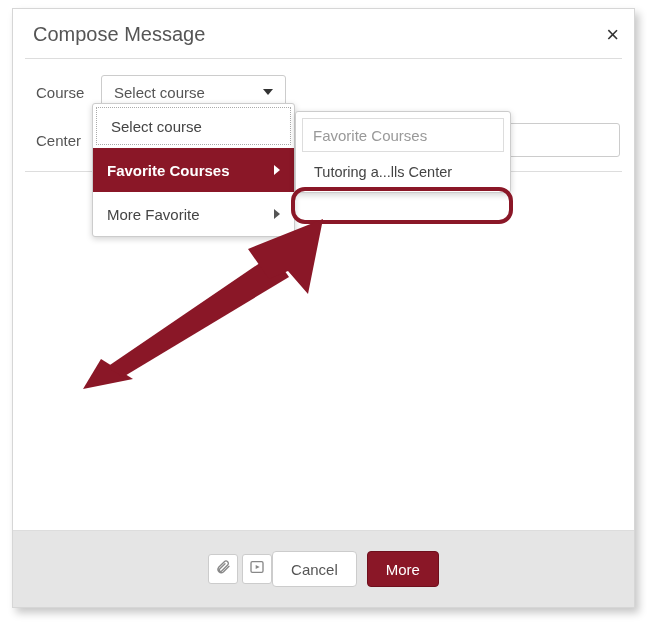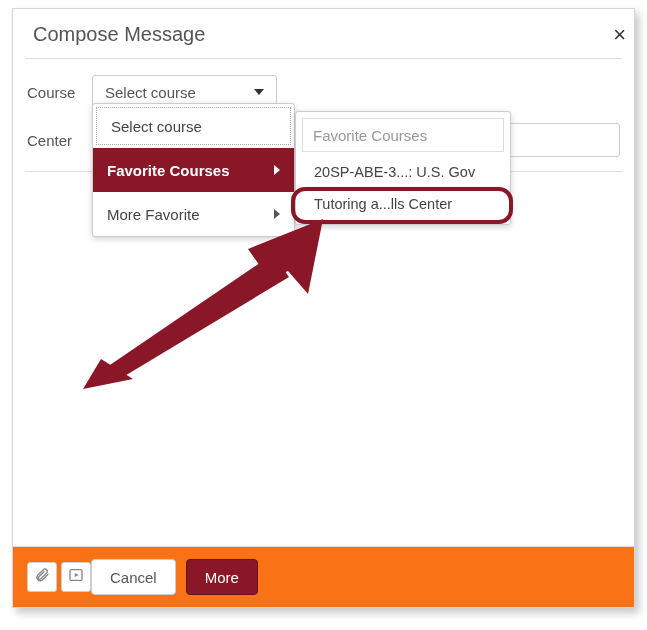--- a/index.html
+++ b/index.html
@@ -19,21 +19,21 @@
     border: 1px solid #d6d6d6;
     box-shadow: 4px 5px 8px rgba(0,0,0,0.22);
     background: #fff;
     display: flex;
     flex-direction: column;
   }
   .header {
     display: flex;
     align-items: center;
     justify-content: space-between;
-    padding: 14px 8px 12px 20px;
+    padding: 14px 15px 12px 20px;
   }
   .title {
     font-size: 20px;
     color: #555;
     font-weight: 400;
   }
   .close {
     font-size: 22px;
     color: #333;
     line-height: 1;
@@ -41,20 +41,21 @@
   }
   .divider { border-top: 1px solid #ddd; margin: 0 12px; }
   .divider2 { border-top: 1px solid #ddd; margin: 0 12px; }
 
   .form-area { padding: 16px 14px 0 14px; position: relative; }
   .row { display: flex; align-items: center; margin-bottom: 14px; }
   .row-label {
     width: 65px;
     font-size: 15px;
     color: #555;
+    margin-left: 9px;
   }
   .select-course {
     width: 185px;
     height: 34px;
     border: 1px solid #ccc;
     border-radius: 3px;
     display: flex;
     align-items: center;
     justify-content: space-between;
     padding: 0 12px;
@@ -164,25 +165,25 @@
     left: 60px; top: 160px;
     width: 250px; height: 170px;
     z-index: 7;
     pointer-events: none;
   }
 
   .spacer { flex: 1; }
 
   .footer {
     border-top: 1px solid #ddd;
-    background: #f97316;
-    padding: 12px 14px;
-    display: flex;
-    align-items: center;
-    justify-content: flex-start;
+    background: #e5e5e5;
+    padding: 20px 14px;
+    display: flex;
+    align-items: center;
+    justify-content: center;
   }
   .footer-left { display: flex; gap: 4px; }
   .icon-btn {
     width: 30px; height: 30px;
     border: 1px solid #ccc;
     border-radius: 3px;
     background: #fff;
     display: flex; align-items: center; justify-content: center;
     color: #777;
     cursor: pointer;
@@ -234,21 +235,20 @@
         <span class="chev-right"></span>
       </div>
       <div class="dd1-item">
         <span>More Favorite</span>
         <span class="chev-right dark"></span>
       </div>
     </div>
 
     <div class="dd2">
       <div class="dd2-header">Favorite Courses</div>
-      <div class="dd2-item">20SP-ABE-3...: U.S. Gov</div>
       <div class="dd2-item">Tutoring a...lls Center</div>
     </div>
 
     <div class="highlight-ring"></div>
 
     <svg class="arrow-svg" viewBox="0 0 250 170">
       <defs></defs>
       <g fill="#8a1727">
         <polygon points="10,170 28,140 60,160"></polygon>
         <polygon points="34,148 200,35 216,58 50,158"></polygon>

